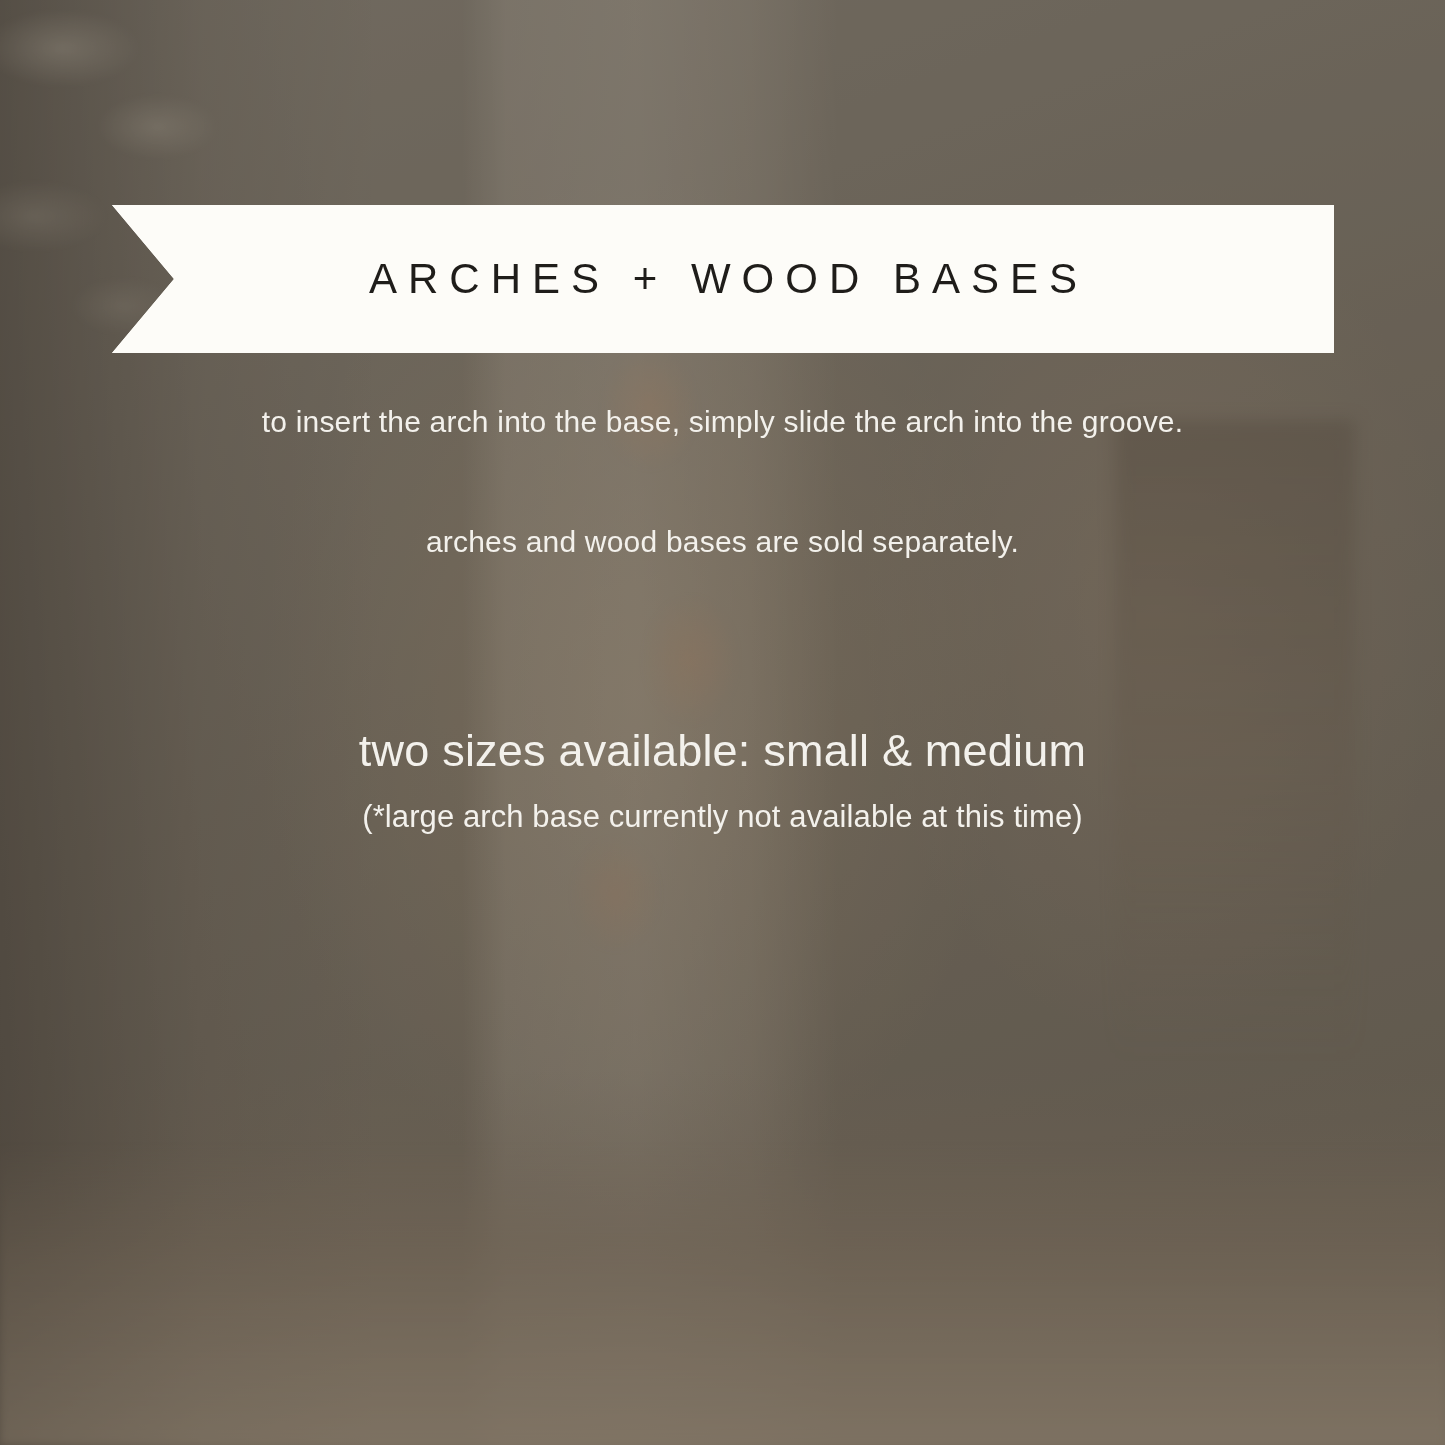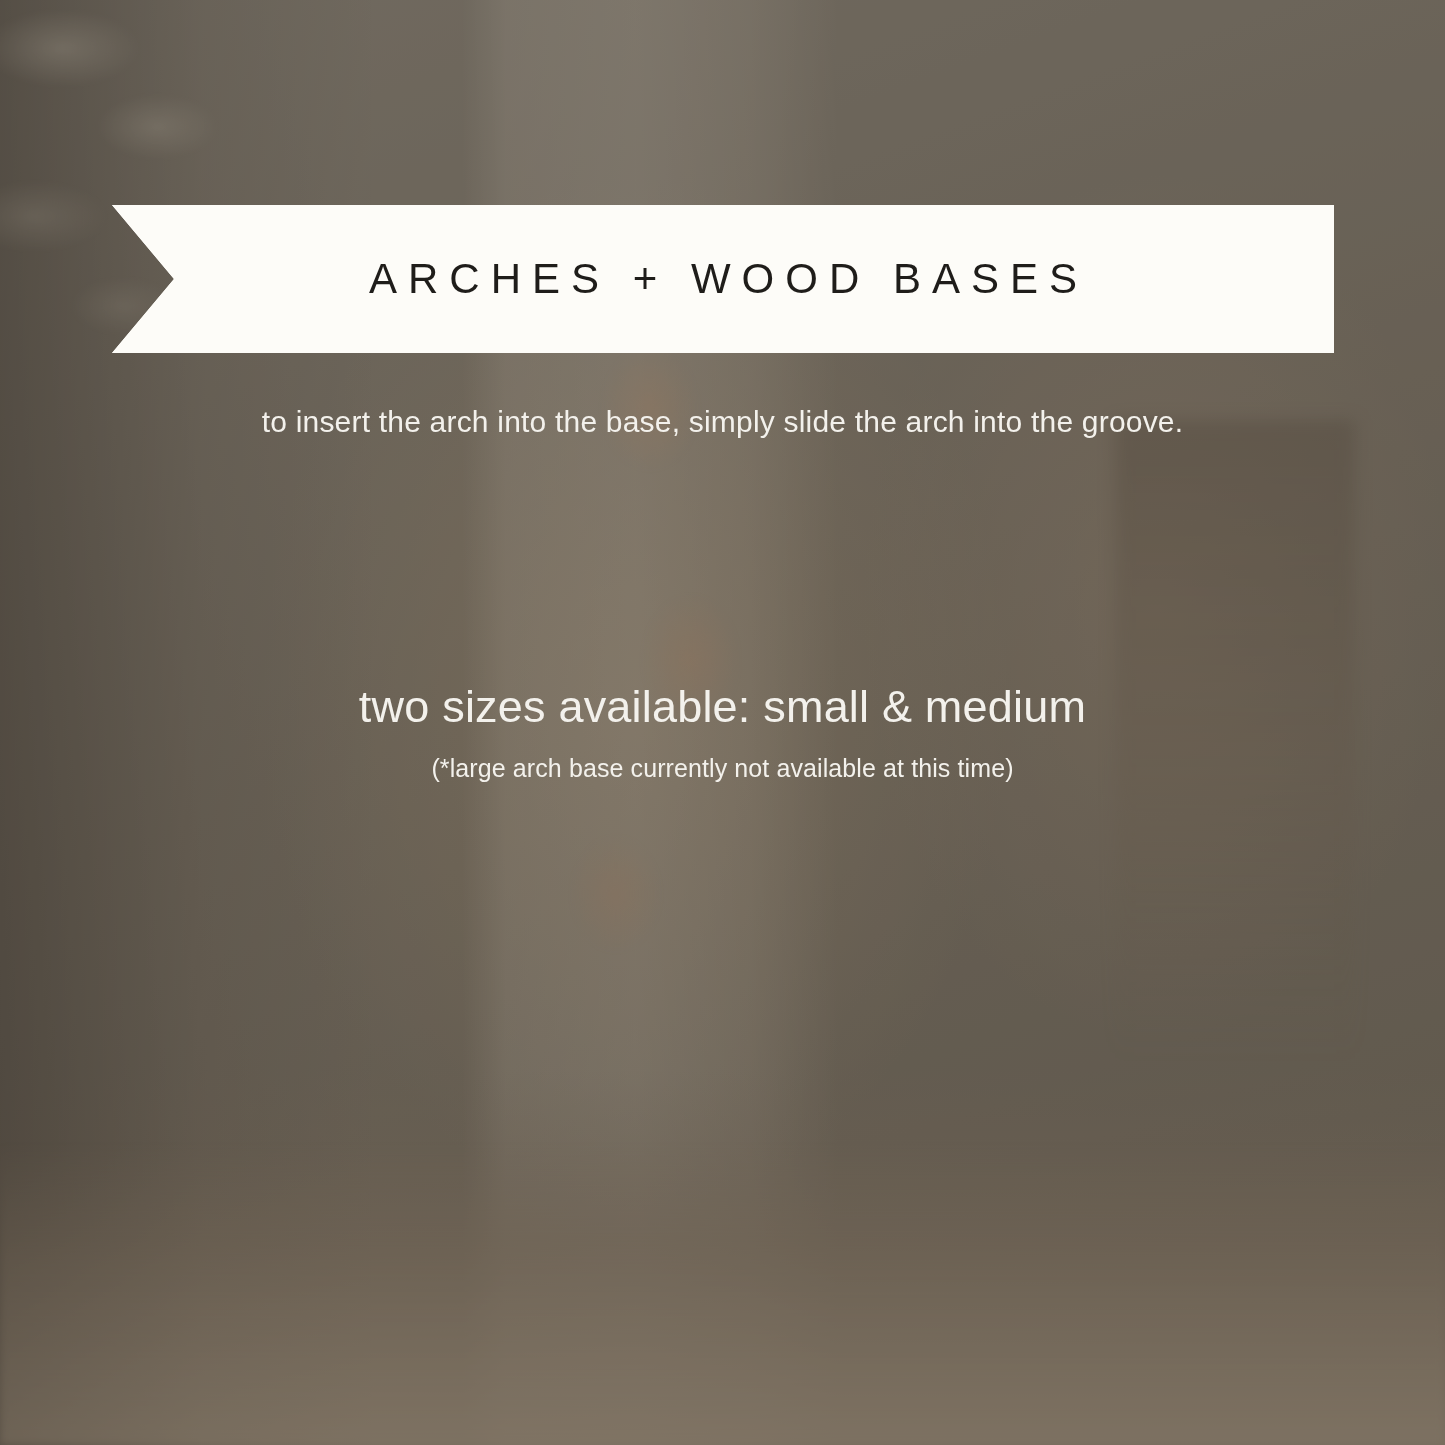--- a/index.html
+++ b/index.html
@@ -143,21 +143,21 @@
   .gap-1 { height: 76px; }
   .gap-2 { height: 76px; }
   .gap-3 { height: 82px; }
 
   .sizes {
     font-size: 45px;
     line-height: 1.3;
     letter-spacing: 0.2px;
   }
   .note {
-    font-size: 25px;
+    font-size: 31px;
     line-height: 1.4;
     margin-top: 14px;
     letter-spacing: 0.1px;
   }
 </style>
 </head>
 <body>
 
 <div class="stage">
 
@@ -172,19 +172,20 @@
     <svg class="banner" viewBox="0 0 1222 148" preserveAspectRatio="none">
       <polygon points="0,0 1222,0 1222,148 0,148 62,74" fill="#fdfcf8"></polygon>
       <polygon points="0,0 1222,0 1160,74 1222,148 0,148 62,74" fill="#fdfcf8"></polygon>
     </svg>
     <div class="banner-label">ARCHES + WOOD BASES</div>
   </div>
 
   <div class="copy">
     <p class="para">to insert the arch into the base, simply slide the arch into the groove.</p>
     <div class="gap-1"></div>
+    <p class="para">arches and wood bases are sold separately.</p>
     <div class="gap-2"></div>
     <div class="gap-3"></div>
     <p class="para sizes">two sizes available: small &amp; medium</p>
     <p class="para note">(*large arch base currently not available at this time)</p>
   </div>
 
 </div>
 
 </body></html>

